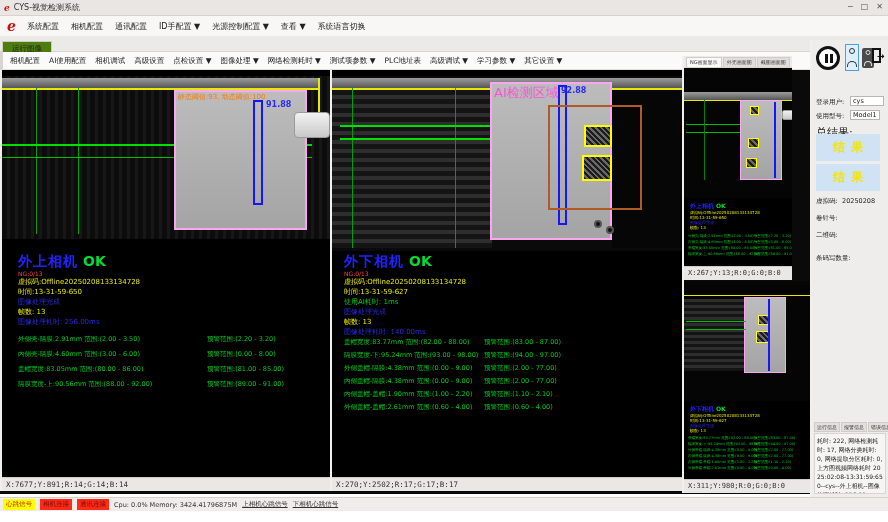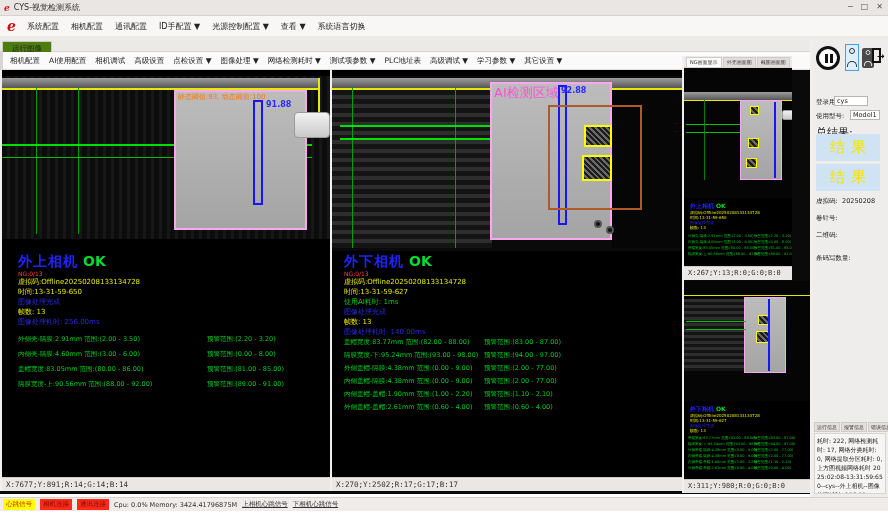--- a/index.html
+++ b/index.html
@@ -52,21 +52,21 @@
   .m-title { position:absolute; font-size:6px; font-weight:bold; color:#2222ff; white-space:nowrap; }
   .m-ok { color:#00dd33; margin-left:2px; }
   .m-y { position:absolute; font-size:4px; color:#e8e800; white-space:nowrap; }
   .m-b { position:absolute; font-size:4px; color:#2a2ae0; white-space:nowrap; }
   .m-g { position:absolute; font-size:3.5px; color:#00cc22; white-space:nowrap; }
 
   
   .sidebar { position:absolute; left:812px; top:40px; width:76px; height:457px; background:#efedeb; }
   .sb-label { position:absolute; font-size:6.5px; color:#222; white-space:nowrap; }
   .sb-value { position:absolute; font-size:6.5px; color:#222; background:#fff; border:1px solid #b9b6b2; padding:0 2px; white-space:nowrap; }
-  .result-box { position:absolute; left:4px; width:64px; height:27px; background:#cfe3f4; display:flex; align-items:center; justify-content:center; font-size:15px; font-weight:normal; color:#f5e400; letter-spacing:6px; text-indent:6px; }
+  .result-box { position:absolute; left:4px; width:64px; height:27px; background:#cfe3f4; display:flex; align-items:center; justify-content:center; font-size:12px; font-weight:bold; color:#f5e400; letter-spacing:6px; text-indent:6px; }
   .icon-btn { position:absolute; }
   .pause-circle { width:24px; height:24px; border:3px solid #111; border-radius:50%; position:relative; background:#fff; }
   .pause-bar { position:absolute; width:3px; height:9px; background:#111; top:5px; }
   .person-head { position:absolute; width:6px; height:6px; border:1.5px solid #333; border-radius:50%; left:50%; transform:translateX(-50%); top:3px; }
   .person-body { position:absolute; width:10px; height:6px; border:1.5px solid #333; border-bottom:none; border-radius:6px 6px 0 0; left:50%; transform:translateX(-50%); bottom:3px; }
   .door { position:absolute; width:9px; height:15px; border:2px solid #111; left:0; top:3px; }
   .door-arrow { position:absolute; left:5px; top:6px; font-size:9px; color:#111; font-weight:bold; }
   .log-tab { font-size:5px; color:#333; background:#e2dfdc; border:1px solid #cfccc8; padding:1px 2px; white-space:nowrap; }
   .log-box { position:absolute; left:2px; top:393px; width:72px; height:61px; background:#f7f5f3; border:1px solid #d8d5d1; font-size:6px; color:#222; line-height:1.5; padding:2px; word-break:break-all; overflow:hidden; }
 
@@ -300,21 +300,21 @@
     <div class="icon-btn" style="left:50px;top:8px;width:12px;height:20px;background:#4a4a4a;border-radius:2px;">
       <div class="person-head" style="border-color:#ddd;width:5px;height:5px;top:2px;"></div>
       <div class="person-body" style="border-color:#ddd;width:8px;height:5px;bottom:2px;"></div>
     </div>
     <div class="icon-btn" style="left:60px;top:5px;width:16px;height:24px;">
       <div class="door"></div>
       <span class="door-arrow">→</span>
     </div>
 
     <span class="sb-label" style="left:4px;top:58px;">登录用户:</span>
-    <span class="sb-value" style="left:22px;top:56px;width:34px;">cys</span>
+    <span class="sb-value" style="left:38px;top:56px;width:34px;">cys</span>
     <span class="sb-label" style="left:4px;top:72px;">使用型号:</span>
     <span class="sb-value" style="left:38px;top:70px;width:30px;">Model1</span>
     <span class="sb-label" style="left:4px;top:85px;font-size:11px;">总结果:</span>
     <div class="result-box" style="top:94px;">结果</div>
     <div class="result-box" style="top:124px;">结果</div>
     <span class="sb-label" style="left:4px;top:157px;">虚拟码:</span>
     <span class="sb-label" style="left:30px;top:157px;">20250208</span>
     <span class="sb-label" style="left:4px;top:174px;">卷针号:</span>
     <span class="sb-label" style="left:4px;top:191px;">二维码:</span>
     <span class="sb-label" style="left:4px;top:214px;">条码写数量:</span>

